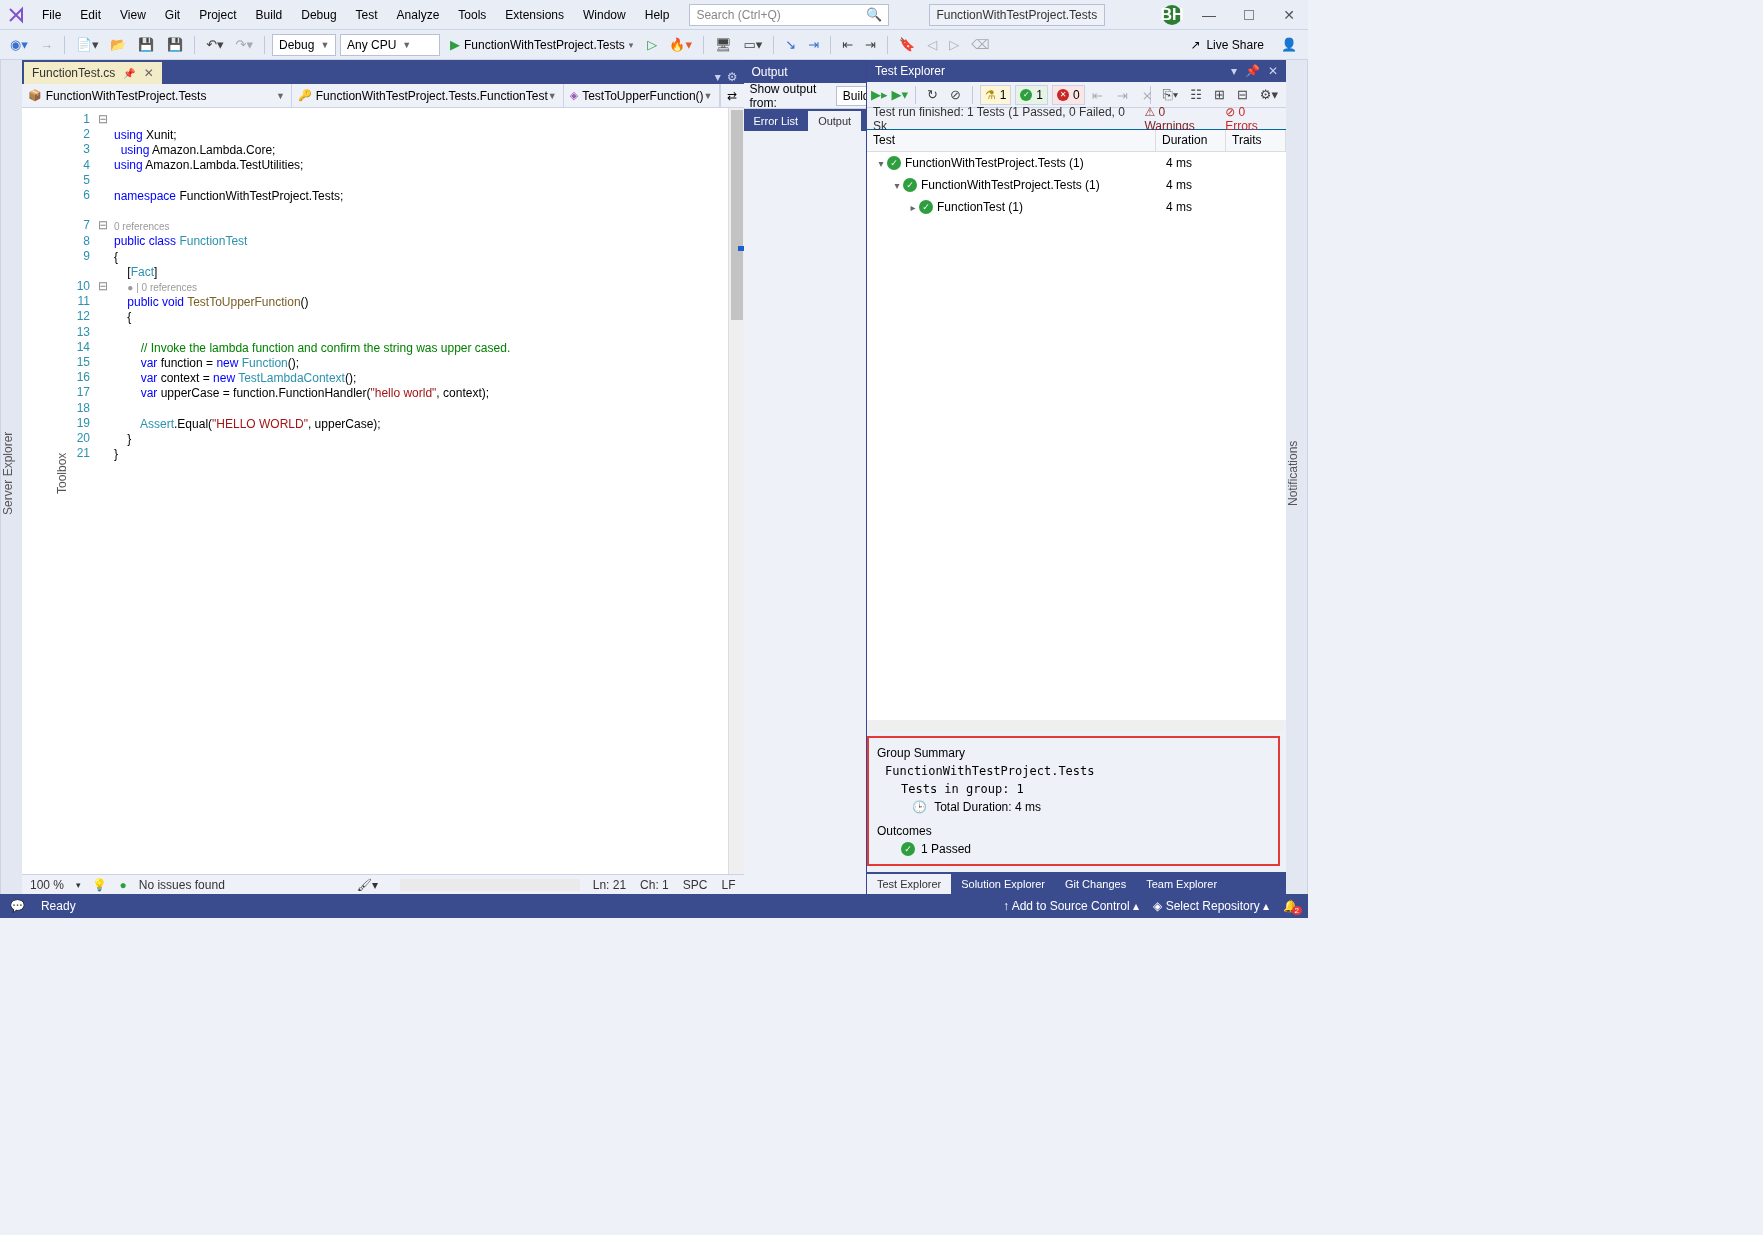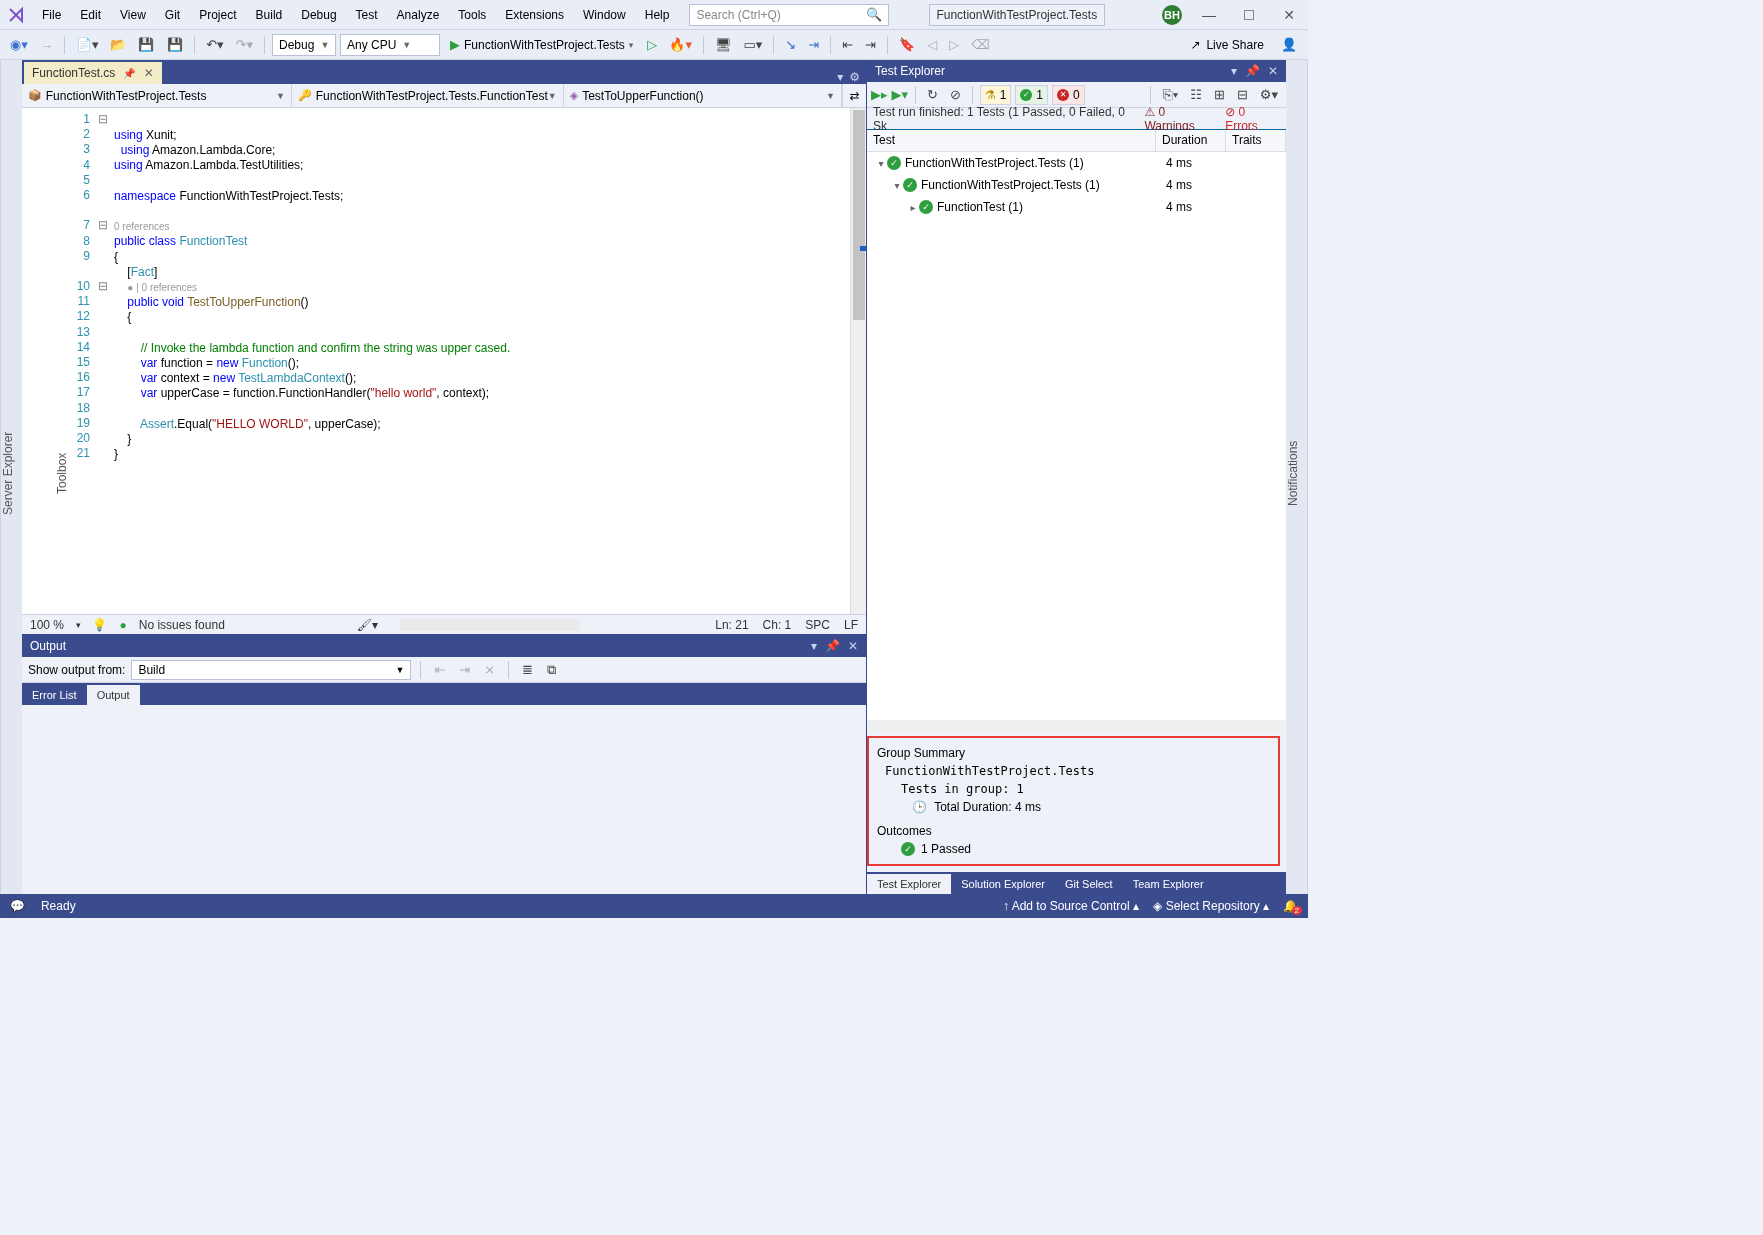--- a/index.html
+++ b/index.html
@@ -5,34 +5,34 @@
 *{box-sizing:border-box;margin:0;padding:0;font-family:"Segoe UI",Tahoma,sans-serif;font-size:12px}
 body{background:#eef1f8;width:1308px;height:918px;overflow:hidden;display:flex;flex-direction:column}
 .titlebar{height:30px;background:#e9edf6;display:flex;align-items:center;padding:0 6px;border-bottom:1px solid #cbd3e4}
 .vs-icon{width:20px;height:20px;display:flex;align-items:center;justify-content:center}
 .menu{display:flex;gap:3px;margin-left:8px}
 .menu-item{padding:4px 8px;cursor:pointer}
 .search-box{margin-left:12px;width:200px;height:22px;border:1px solid #b7c0d7;background:#fff;display:flex;align-items:center;padding:0 6px;color:#888}
 .search-box .glass{margin-left:auto;font-size:13px}
 .proj-name{margin-left:40px;width:176px;height:22px;border:1px solid #b7c0d7;background:#eef1f8;display:flex;align-items:center;padding:0 6px;color:#333}
 .win-btns{margin-left:auto;display:flex;gap:14px;align-items:center;color:#555}
-.avatar{width:20px;height:20px;border-radius:50%;background:#2e7d32;color:#fff;display:flex;align-items:center;justify-content:center;font-size:11px;font-weight:bold}
+.avatar{width:20px;height:20px;border-radius:50%;background:#2e7d32;color:#fff;display:flex;align-items:center;justify-content:center;font-size:16px;font-weight:bold}
 .win-btn{width:26px;text-align:center;font-size:14px;color:#555;cursor:pointer}
 .toolbar{height:30px;background:#e9edf6;display:flex;align-items:center;padding:0 6px;gap:4px;border-bottom:1px solid #cbd3e4}
 .tb-btn{padding:2px 4px;cursor:pointer;color:#444;font-size:13px}
 .tb-sep{width:1px;height:18px;background:#c0c8dc;margin:0 3px}
 .tb-combo{height:22px;border:1px solid #b7c0d7;background:#fff;display:flex;align-items:center;padding:0 6px;gap:6px}
 .tb-combo .arr{font-size:9px;color:#666}
 .run-btn{display:flex;align-items:center;gap:4px;padding:0 6px}
 .play{color:#2e9e3f;font-size:13px}
 .live-share{margin-left:auto;display:flex;align-items:center;gap:6px;padding:0 10px}
 .main-row{flex:1;display:flex;min-height:0}
 .left-rail{width:22px;background:#e3e7f2;border-right:1px solid #cbd3e4;display:flex;flex-direction:column;align-items:center;padding-top:8px;gap:40px;color:#555;writing-mode:vertical-rl;transform:rotate(180deg);font-size:11px}
 .right-rail{width:22px;background:#e3e7f2;border-left:1px solid #cbd3e4;display:flex;flex-direction:column;align-items:center;padding-top:8px;color:#555;writing-mode:vertical-rl;transform:rotate(180deg);font-size:11px}
-.center-col{flex:1;display:flex;flex-direction:column;min-width:0}
+.center-col{flex:1;display:flex;flex-direction:row;min-width:0}
 .right-col{width:420px;display:flex;flex-direction:column;border-left:1px solid #38478f}
 .doc-tabs{height:24px;background:#3a4b8e;display:flex;align-items:flex-end}
 .doc-tab{height:22px;background:#f3ecc8;display:flex;align-items:center;padding:0 8px;gap:8px;font-size:12px;color:#333;margin-left:2px}
 .doc-tab .pin{font-size:10px;color:#666}
 .doc-tab .x{font-size:12px;color:#666;cursor:pointer}
 .tab-extra{margin-left:auto;display:flex;align-items:center;gap:6px;padding:0 6px;color:#c9d2f0}
 .nav-bar{height:24px;background:#eef1f8;border-bottom:1px solid #cbd3e4;display:flex}
 .nav-combo{flex:1;display:flex;align-items:center;padding:0 6px;border-right:1px solid #cbd3e4}
 .nav-combo .arr{margin-left:auto;font-size:9px;color:#666}
 .nav-combo .ico{margin-right:4px;font-size:11px}
@@ -402,21 +402,21 @@
       <div class="mono" style="margin-left:35px"><span>🕒</span> <span>Total Duration: 4 ms</span></div>
       <div style="margin-top:6px">Outcomes</div>
       <div class="mono" style="margin-left:24px;display:flex;align-items:center;gap:6px">
         <span class="pass" style="width:14px;height:14px;border-radius:50%;background:#2e9e3f;color:#fff;font-size:9px;display:inline-flex;align-items:center;justify-content:center">✓</span>
         <span>1 Passed</span>
       </div>
     </div>
     <div class="te-tabs" id="tetabs">
         <div class="out-tab active">Test Explorer</div>
         <div class="out-tab">Solution Explorer</div>
-        <div class="out-tab">Git Select</div>
+        <div class="out-tab">Git Changes</div>
         <div class="out-tab">Team Explorer</div>
       </div>
   </div>
 
   <div class="right-rail" id="rightrail">
       <span>Notifications</span>
     </div>
 </div>
 
 <div class="statusbar">

